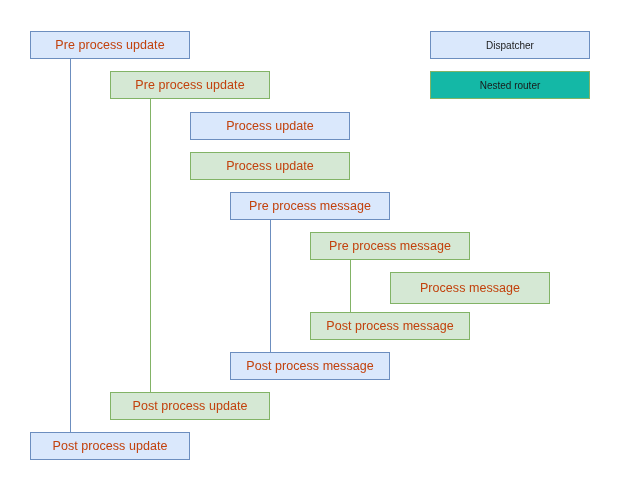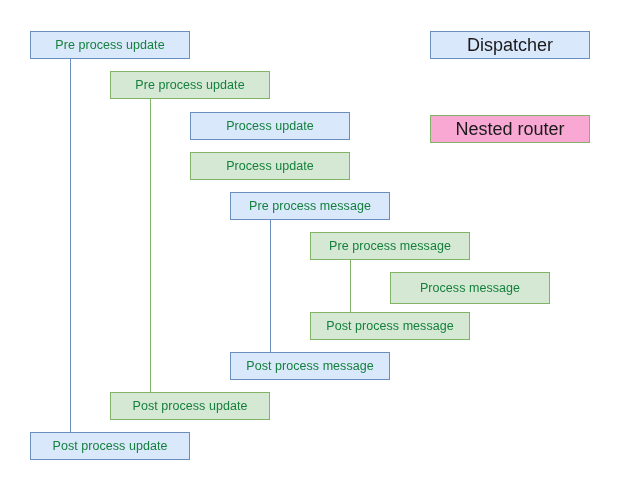--- a/index.html
+++ b/index.html
@@ -20,21 +20,21 @@
     left: 0;
     top: 0;
     width: 621px;
     height: 491px;
   }
   .node {
     position: absolute;
     box-sizing: border-box;
     border: 1px solid #6c8ebf;
     background: #dae8fc;
-    color: #15803d;
+    color: #c2410c;
     font-size: 12.5px;
     line-height: 1;
     display: flex;
     align-items: center;
     justify-content: center;
     text-align: center;
     white-space: nowrap;
     letter-spacing: 0.05px;
   }
   .node.green {
@@ -47,30 +47,29 @@
   }
   .edge.green {
     background: #82b366;
   }
   .legend-box {
     position: absolute;
     box-sizing: border-box;
     border: 1px solid #6c8ebf;
     background: #dae8fc;
     color: #1a1a1a;
-    font-size: 18px;
+    font-size: 10px;
     display: flex;
     align-items: center;
     justify-content: center;
     white-space: nowrap;
   }
   .legend-box.green {
     border-color: #82b366;
-    background: #f9a8d4;
-    margin-top: 44px;
+    background: #14b8a6;
   }
 </style>
 </head>
 <body>
 
 <div id="canvas">
     <div class="edge" style="left: 70px; top: 59px; width: 1px; height: 373px;"></div>
     <div class="edge green" style="left: 150px; top: 99px; width: 1px; height: 293px;"></div>
     <div class="edge" style="left: 270px; top: 220px; width: 1px; height: 132px;"></div>
     <div class="edge green" style="left: 350px; top: 260px; width: 1px; height: 52px;"></div>

